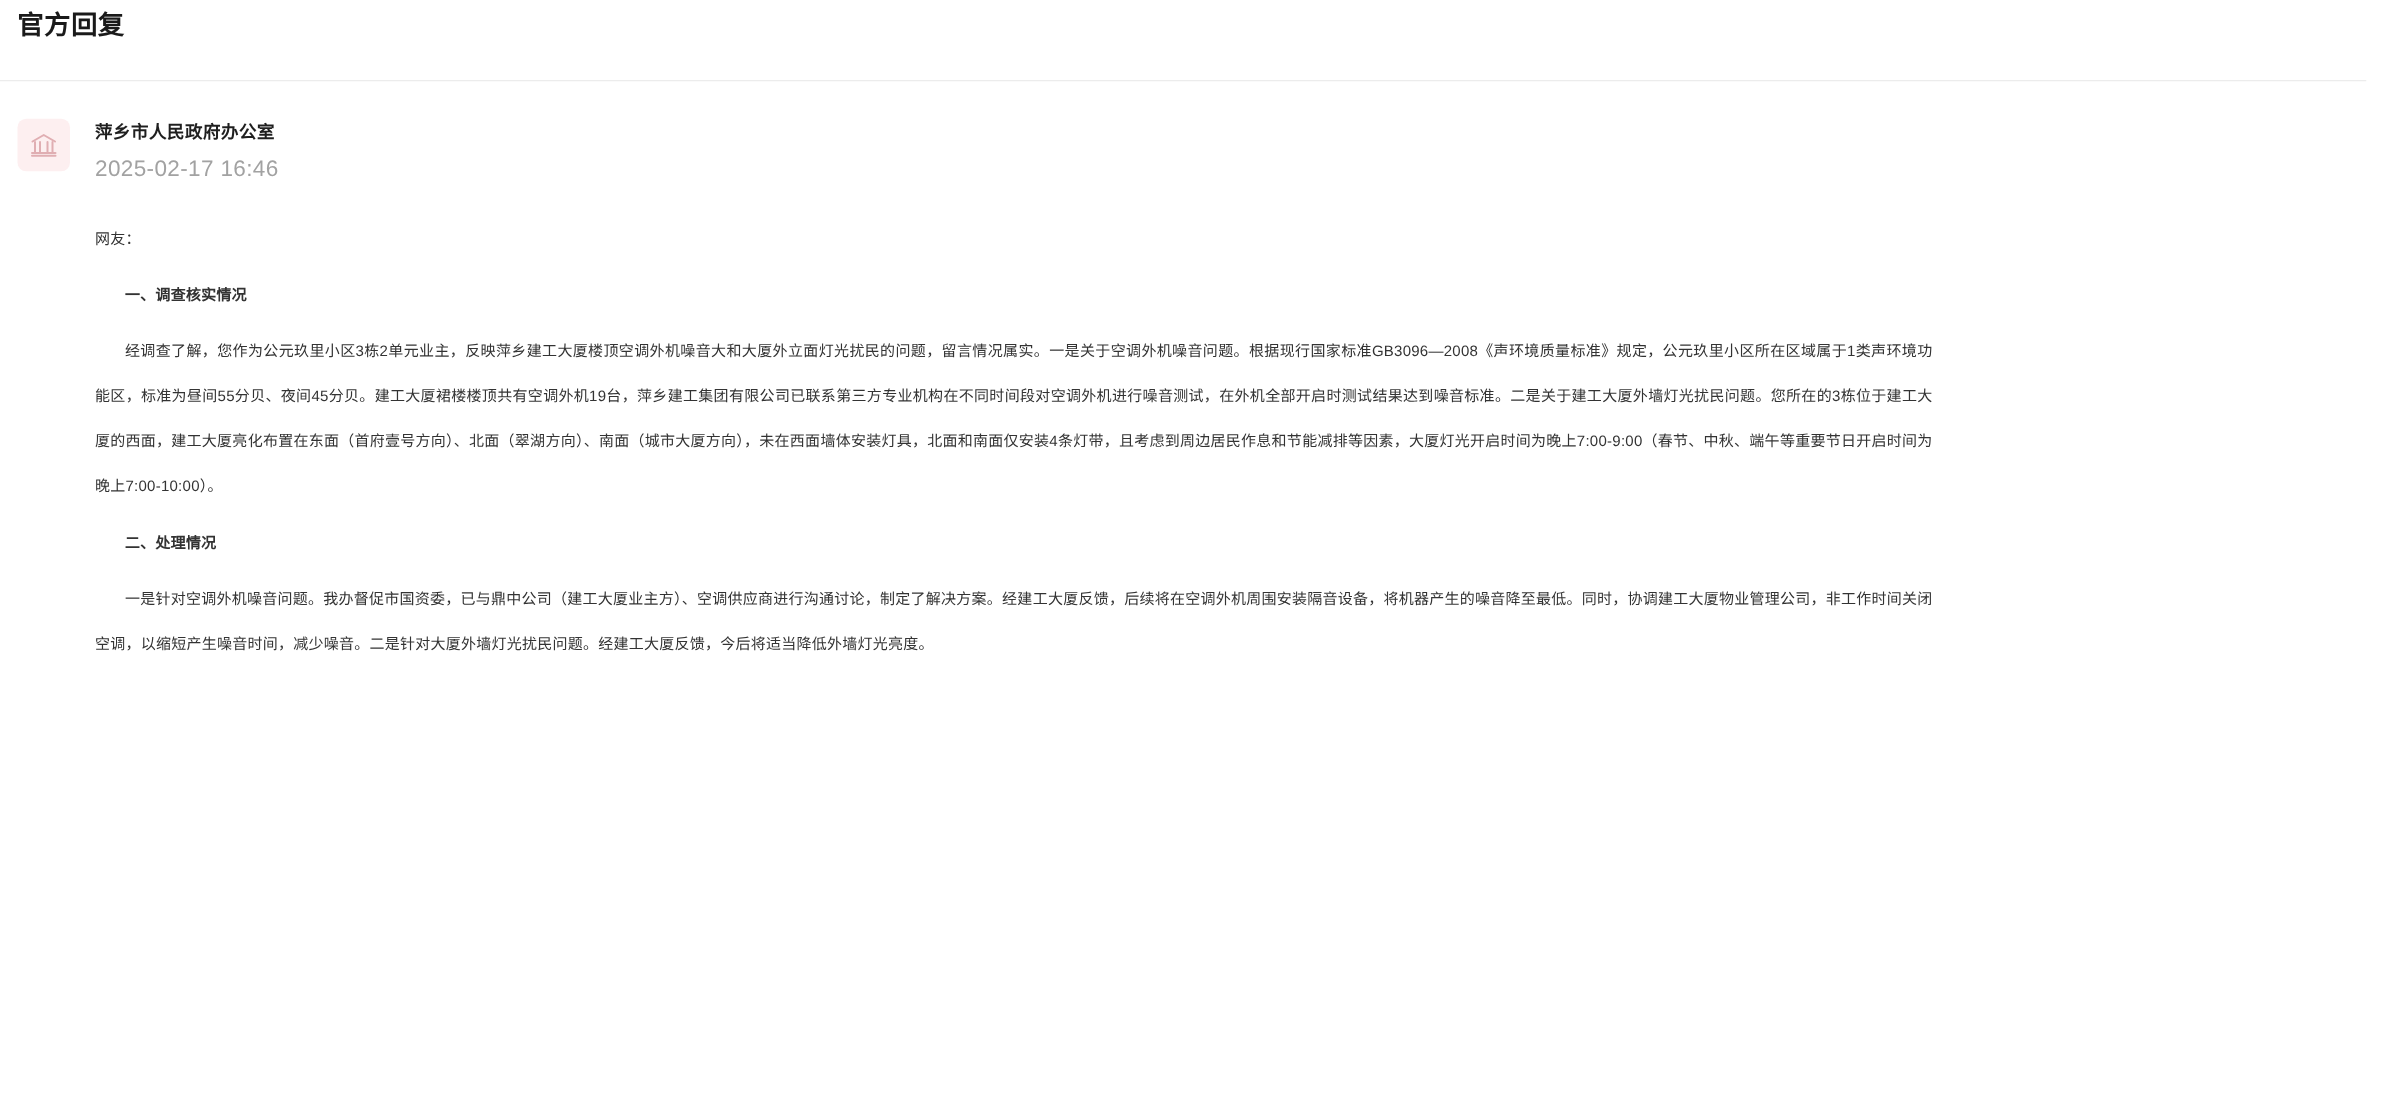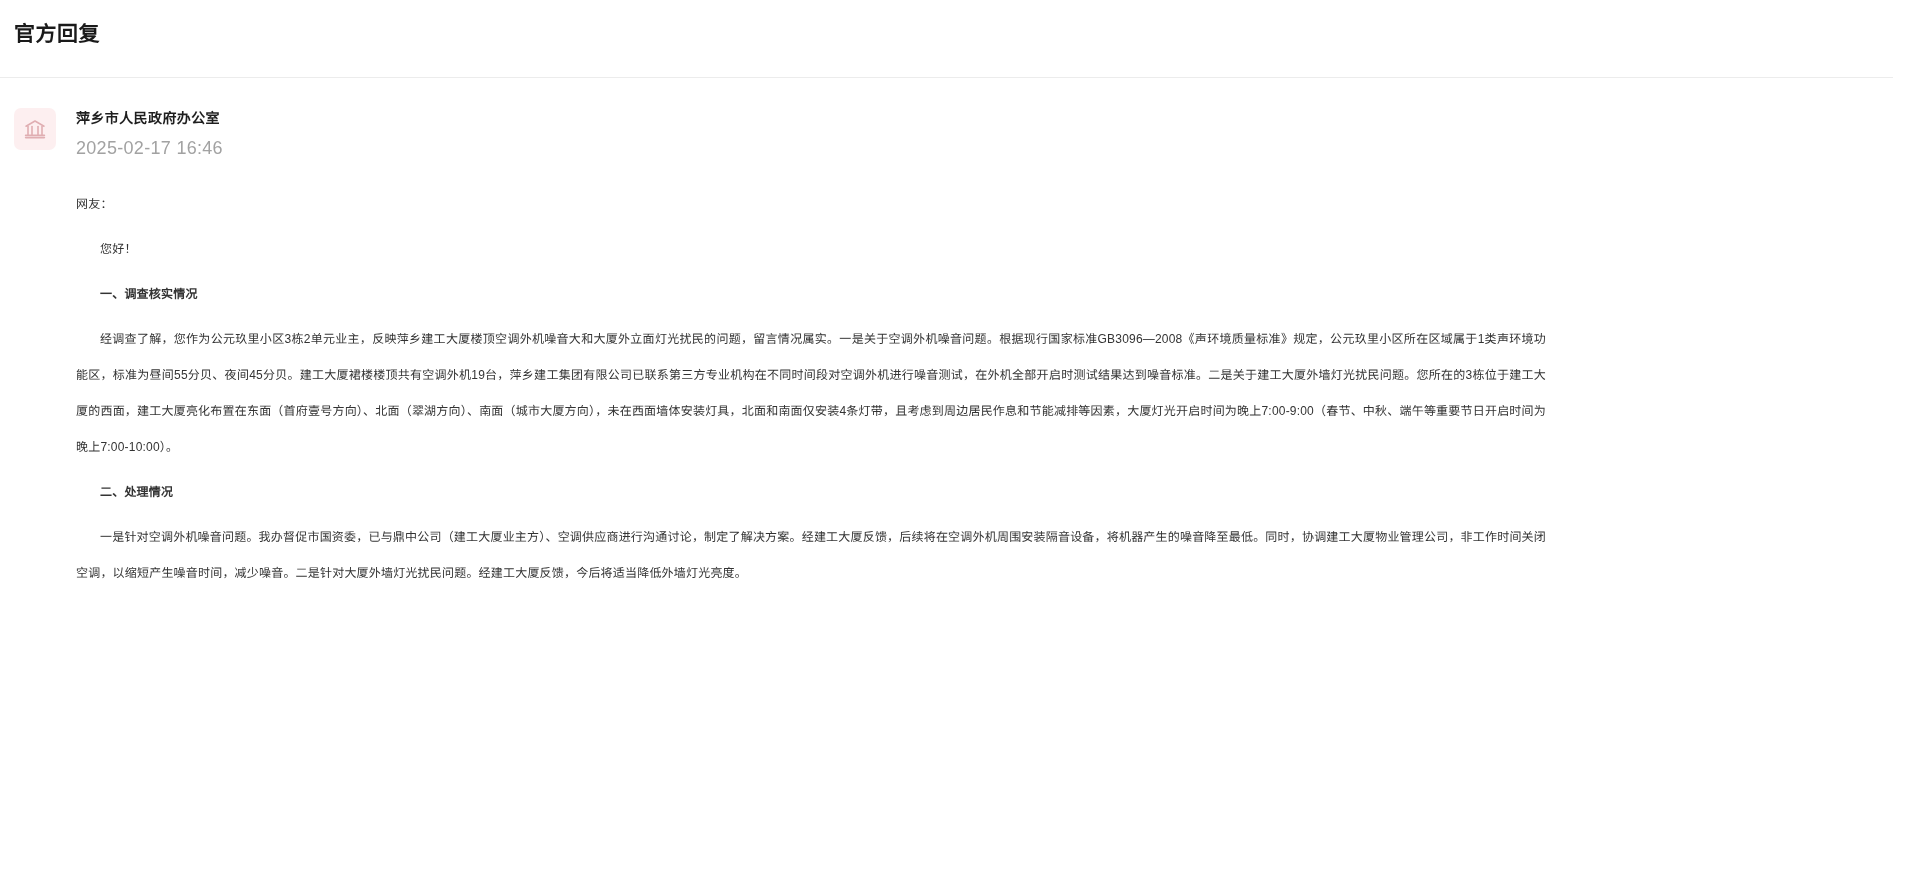--- a/index.html
+++ b/index.html
@@ -16,21 +16,21 @@
   }
 
   .page {
     width: 1916px;
     box-sizing: border-box;
     padding: 0;
   }
 
   
   .section-header {
-    padding: 19px 0 18px 14px;
+    padding: 6px 0 18px 14px;
   }
   .section-title {
     font-size: 21px;
     font-weight: bold;
     color: #1a1a1a;
     letter-spacing: 0.5px;
     line-height: 30px;
   }
 
   .divider {
@@ -135,21 +135,20 @@
         </svg>
       </span>
     </div>
 
     <div class="reply-body">
       <div class="dept-name">萍乡市人民政府办公室</div>
       <div class="reply-time">2025-02-17 16:46</div>
 
       <div class="letter">
         <p class="p-salutation">网友：</p>
-        <p class="p-indent">您好！</p>
         <p class="p-heading">一、调查核实情况</p>
         <p class="p-indent">经调查了解，您作为公元玖里小区3栋2单元业主，反映萍乡建工大厦楼顶空调外机噪音大和大厦外立面灯光扰民的问题，留言情况属实。一是关于空调外机噪音问题。根据现行国家标准GB3096—2008《声环境质量标准》规定，公元玖里小区所在区域属于1类声环境功能区，标准为昼间55分贝、夜间45分贝。建工大厦裙楼楼顶共有空调外机19台，萍乡建工集团有限公司已联系第三方专业机构在不同时间段对空调外机进行噪音测试，在外机全部开启时测试结果达到噪音标准。二是关于建工大厦外墙灯光扰民问题。您所在的3栋位于建工大厦的西面，建工大厦亮化布置在东面（首府壹号方向）、北面（翠湖方向）、南面（城市大厦方向），未在西面墙体安装灯具，北面和南面仅安装4条灯带，且考虑到周边居民作息和节能减排等因素，大厦灯光开启时间为晚上7:00-9:00（春节、中秋、端午等重要节日开启时间为晚上7:00-10:00）。</p>
         <p class="p-heading">二、处理情况</p>
         <p class="p-indent">一是针对空调外机噪音问题。我办督促市国资委，已与鼎中公司（建工大厦业主方）、空调供应商进行沟通讨论，制定了解决方案。经建工大厦反馈，后续将在空调外机周围安装隔音设备，将机器产生的噪音降至最低。同时，协调建工大厦物业管理公司，非工作时间关闭空调，以缩短产生噪音时间，减少噪音。二是针对大厦外墙灯光扰民问题。经建工大厦反馈，今后将适当降低外墙灯光亮度。</p>
       </div>
     </div>
 
   </div>
 </div>
 

